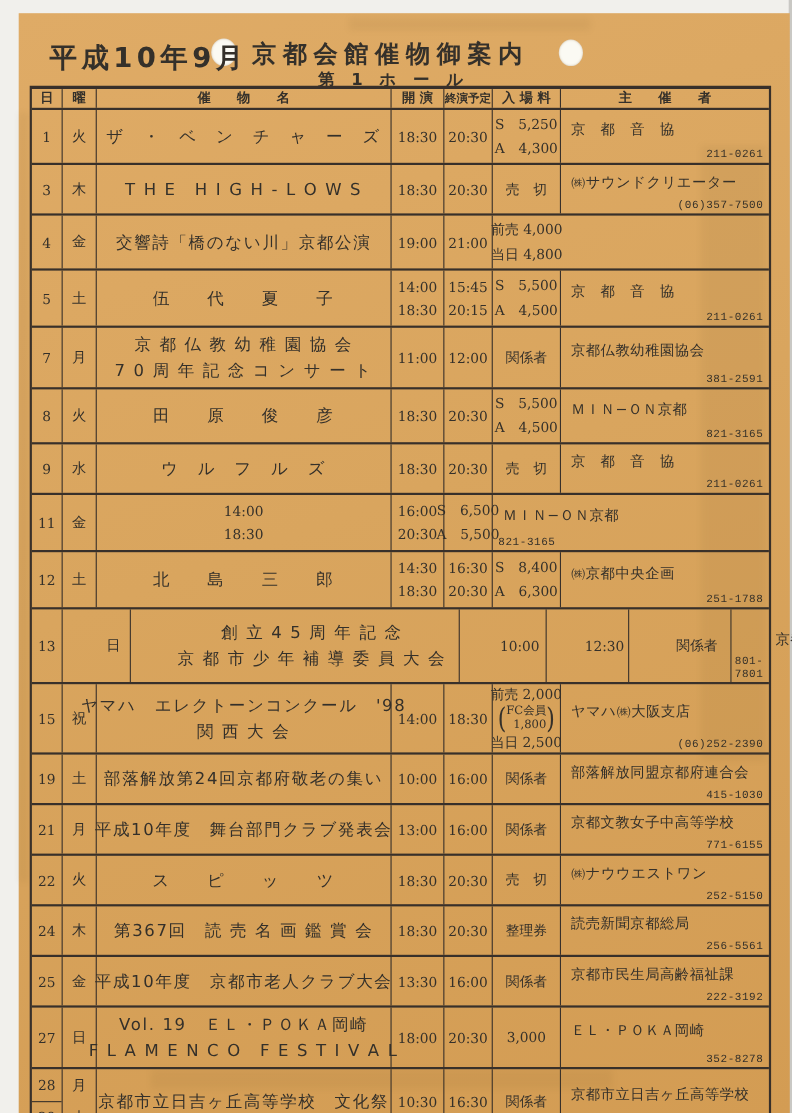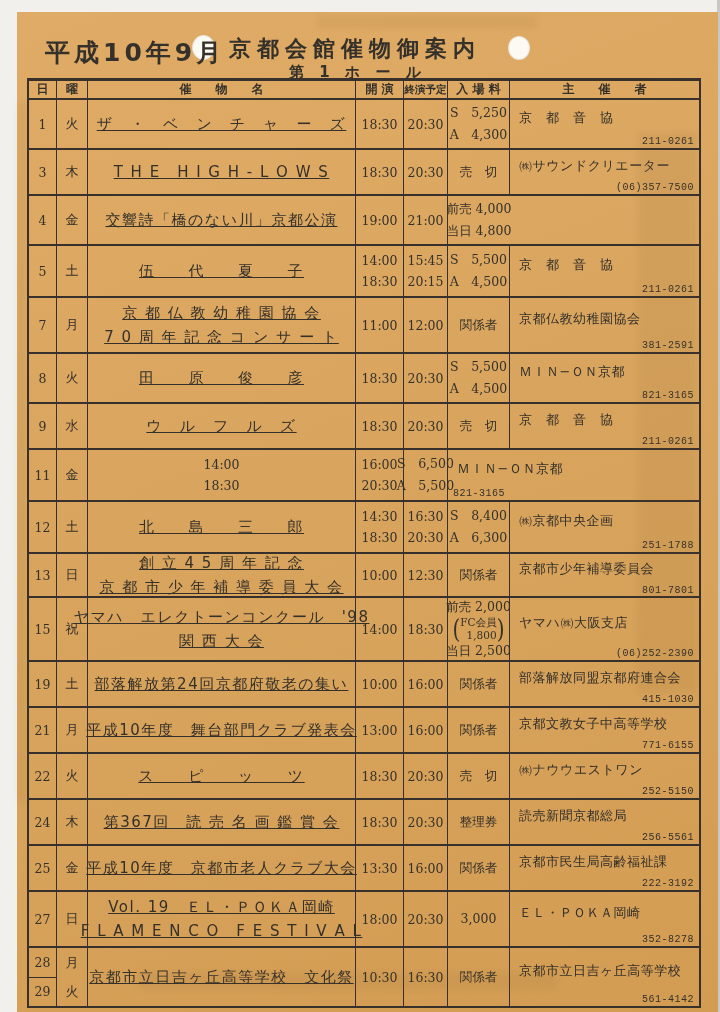--- a/index.html
+++ b/index.html
@@ -42,21 +42,21 @@
   .thead .c-end{font-size:10.5px;letter-spacing:0;}
   .cell{border-right:1.5px solid var(--line);min-width:0;}
   .cell:last-child{border-right:none;}
   .brow{border-bottom:2px solid var(--line);}
   .brow:last-child{border-bottom:none;}
 
   .c-day{display:flex;align-items:center;justify-content:center;
          font-family:"DejaVu Serif","Liberation Serif",serif;font-size:12.5px;}
   .c-wd{display:flex;align-items:center;justify-content:center;font-size:13px;}
   .c-title{display:flex;flex-direction:column;align-items:center;justify-content:center;gap:5px;
-           font-size:15px;letter-spacing:1.5px;text-align:center;line-height:1.25;white-space:nowrap;text-decoration:underline;}
+           font-size:15px;letter-spacing:1.5px;text-align:center;line-height:1.25;white-space:nowrap;}
   .c-time{display:flex;flex-direction:column;align-items:center;justify-content:space-evenly;
           font-family:"DejaVu Serif","Liberation Serif",serif;font-size:12.5px;}
   .c-adm{display:flex;flex-direction:column;align-items:center;justify-content:space-evenly;
          font-family:"DejaVu Serif","Liberation Serif",serif;font-size:12.5px;line-height:1.3;white-space:pre;}
   .fc{display:flex;align-items:center;}
   .fc .paren{font-size:20px;font-weight:300;line-height:1;transform:scaleY(1.3);}
   .fc .col{display:flex;flex-direction:column;font-size:10.5px;line-height:1.2;align-items:flex-end;}
   .c-org{display:flex;flex-direction:column;justify-content:center;position:relative;}
   .org-name{padding-left:9px;font-size:13px;letter-spacing:.5px;white-space:nowrap;margin-bottom:12px;}
   .org-phone{position:absolute;right:5px;bottom:1px;
@@ -245,21 +245,21 @@
           <div class="cell c-time">
             <div>16:30</div>
             <div>20:30</div>
           </div>
           <div class="cell c-adm"><div>S　8,400</div><div>A　6,300</div></div>
           <div class="cell c-org">
             <div class="org-name">㈱京都中央企画</div>
             <div class="org-phone">251-1788</div>
           </div>
         </div>
-        <div class="trow brow" style="height: 44px;">
+        <div class="trow brow" style="height: 68px; gap: 31px;">
           <div class="cell c-day">13</div>
           <div class="cell c-wd">日</div>
           <div class="cell c-title">
             <div>創 立 4 5 周 年 記 念</div>
             <div>京 都 市 少 年 補 導 委 員 大 会</div>
           </div>
           <div class="cell c-time">
             <div>10:00</div>
           </div>
           <div class="cell c-time">

